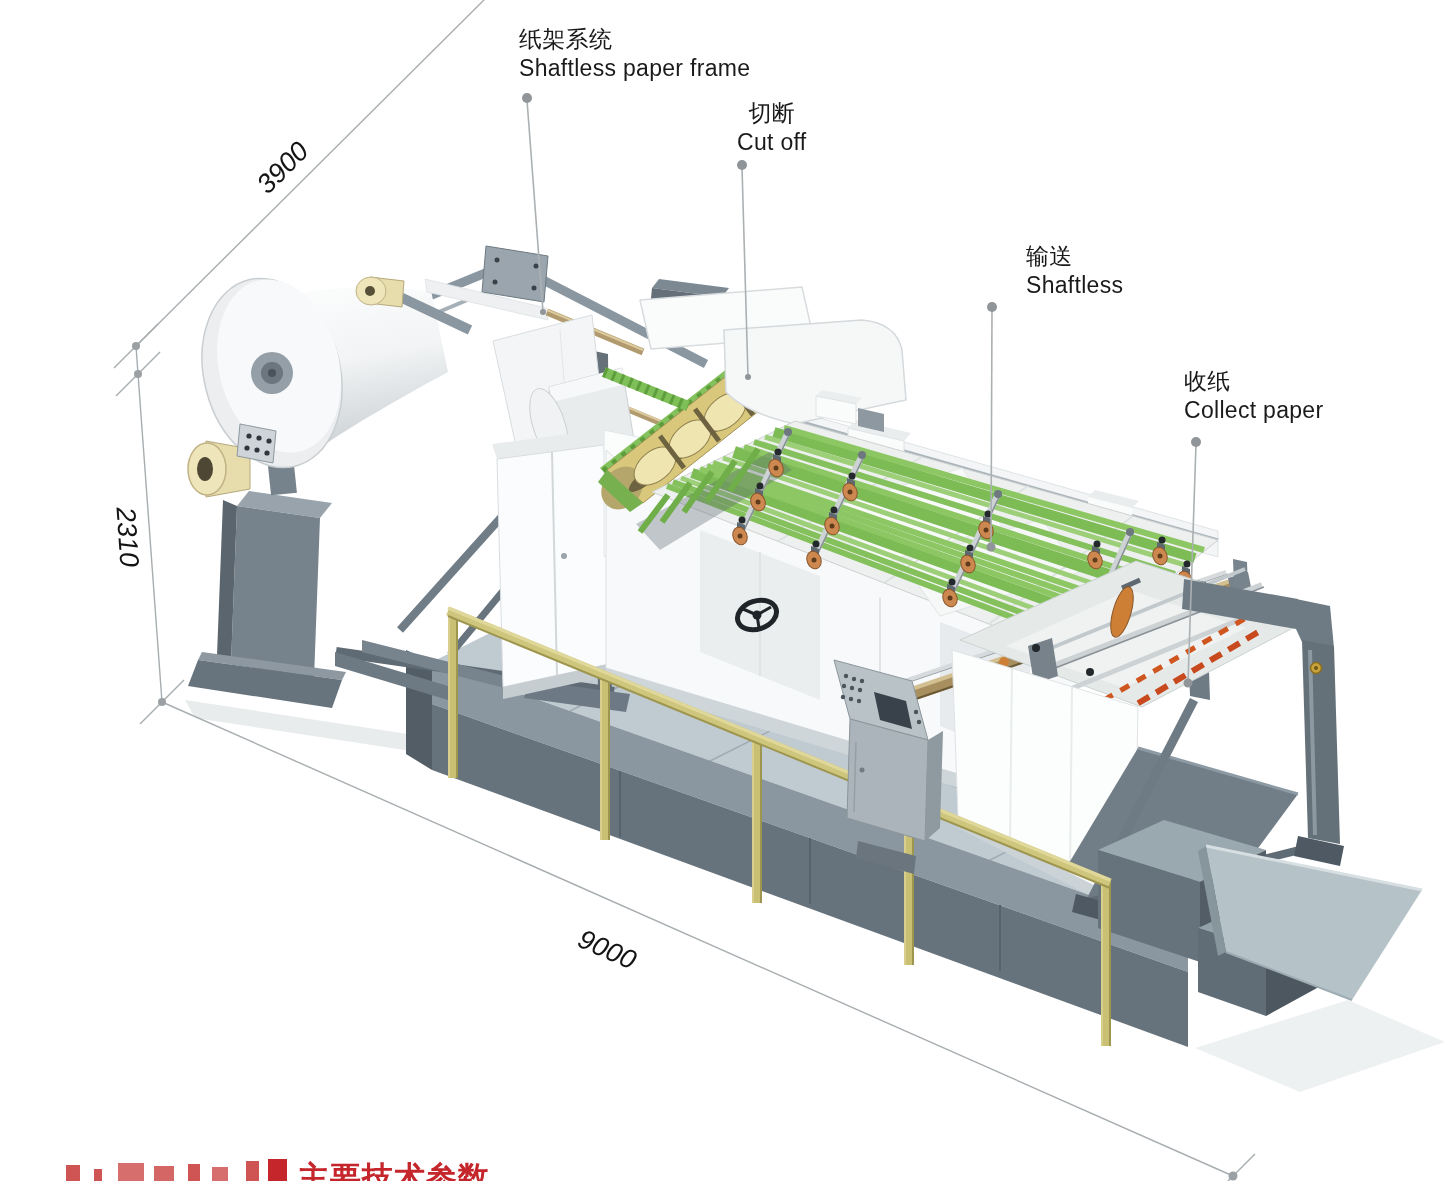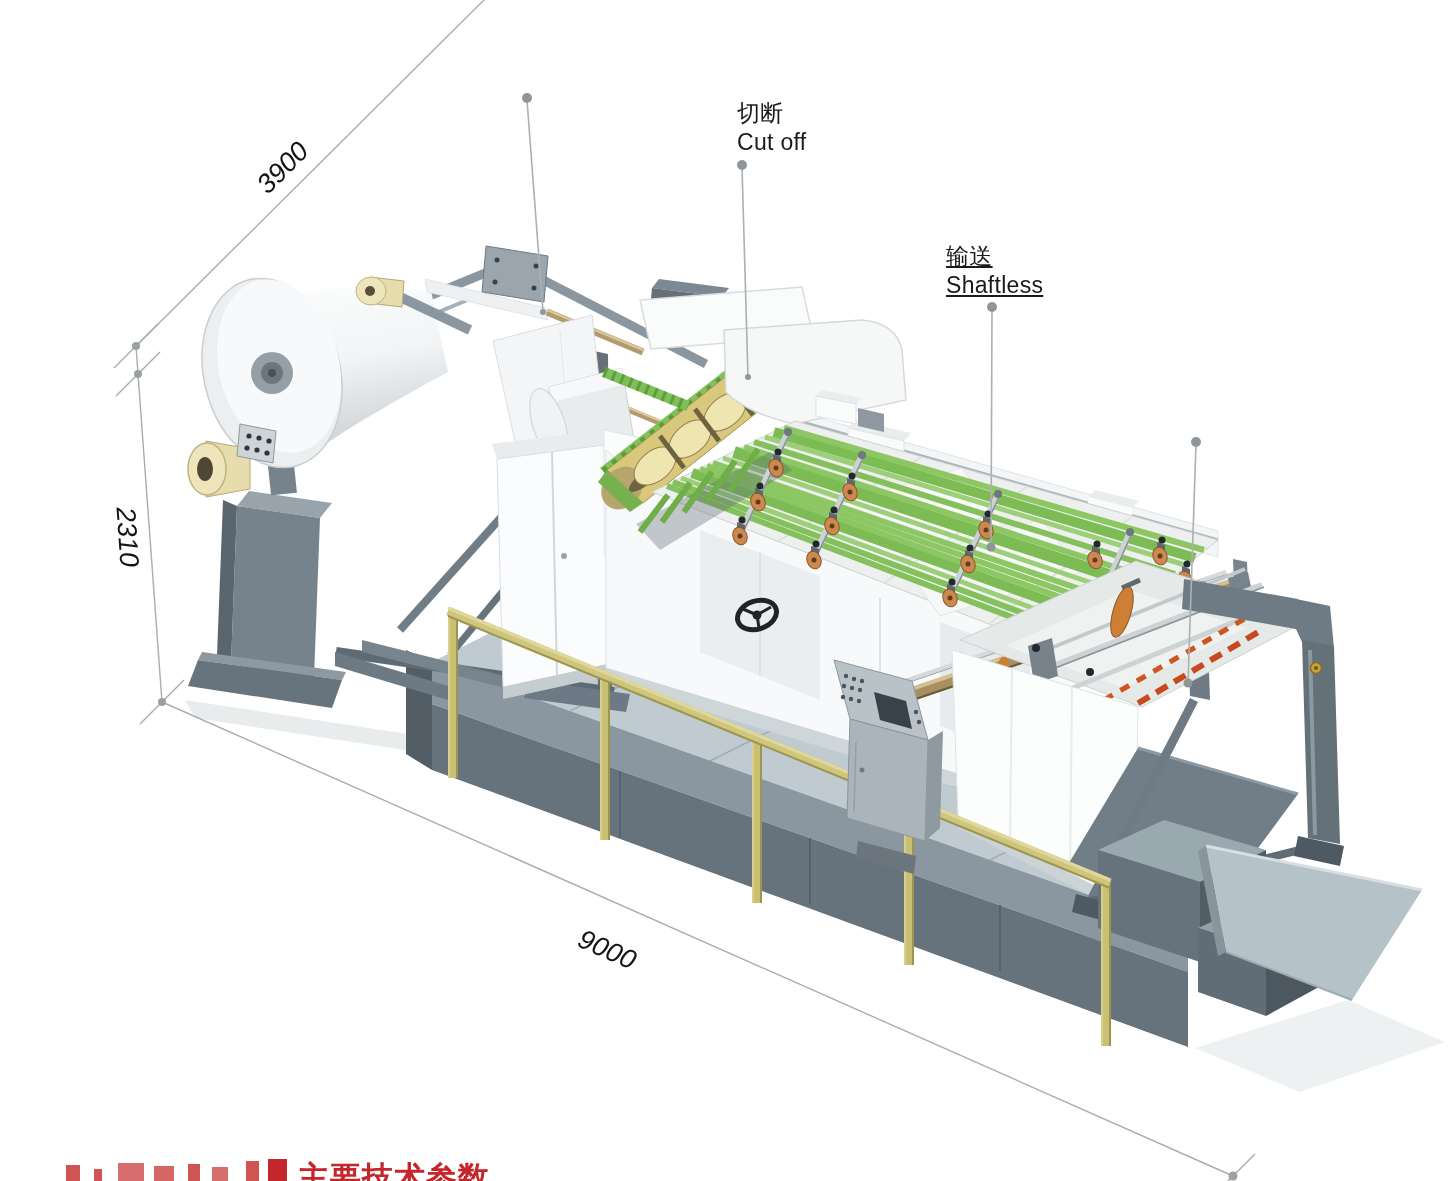--- a/index.html
+++ b/index.html
@@ -424,27 +424,35 @@
       <circle cx="742" cy="165" r="5"></circle>
           <circle cx="748" cy="377" r="3"></circle>
       <circle cx="992" cy="307" r="5"></circle>
           <circle cx="991" cy="547" r="4.5"></circle>
       <circle cx="1196" cy="442" r="5"></circle>
           <circle cx="1188" cy="683" r="4.5"></circle>
     </g>
   </g>
 </svg>
 
-<div class="callout" style="left:737px;top:99px;">
+<div class="callout" style="left:519px;top:25px;">
+  <span class="zh">纸架系统</span>
+  <span class="en">Shaftless paper frame</span>
+</div>
+<div class="callout" style="left:737px;top:99px;text-align:center;">
   <span class="zh">切断</span>
   <span class="en">Cut off</span>
 </div>
-<div class="callout" style="left:946px;top:242px;text-decoration:underline;">
+<div class="callout" style="left:1026px;top:242px;">
   <span class="zh">输送</span>
   <span class="en">Shaftless</span>
+</div>
+<div class="callout" style="left:1184px;top:367px;">
+  <span class="zh">收纸</span>
+  <span class="en">Collect paper</span>
 </div>
 
 <span class="dim dim-3900">3900</span>
 <span class="dim dim-2310">2310</span>
 <span class="dim dim-9000">9000</span>
 
 <span class="frag f1"></span>
 <span class="frag f2"></span>
 <span class="frag f3"></span>
 <span class="frag f4"></span>

